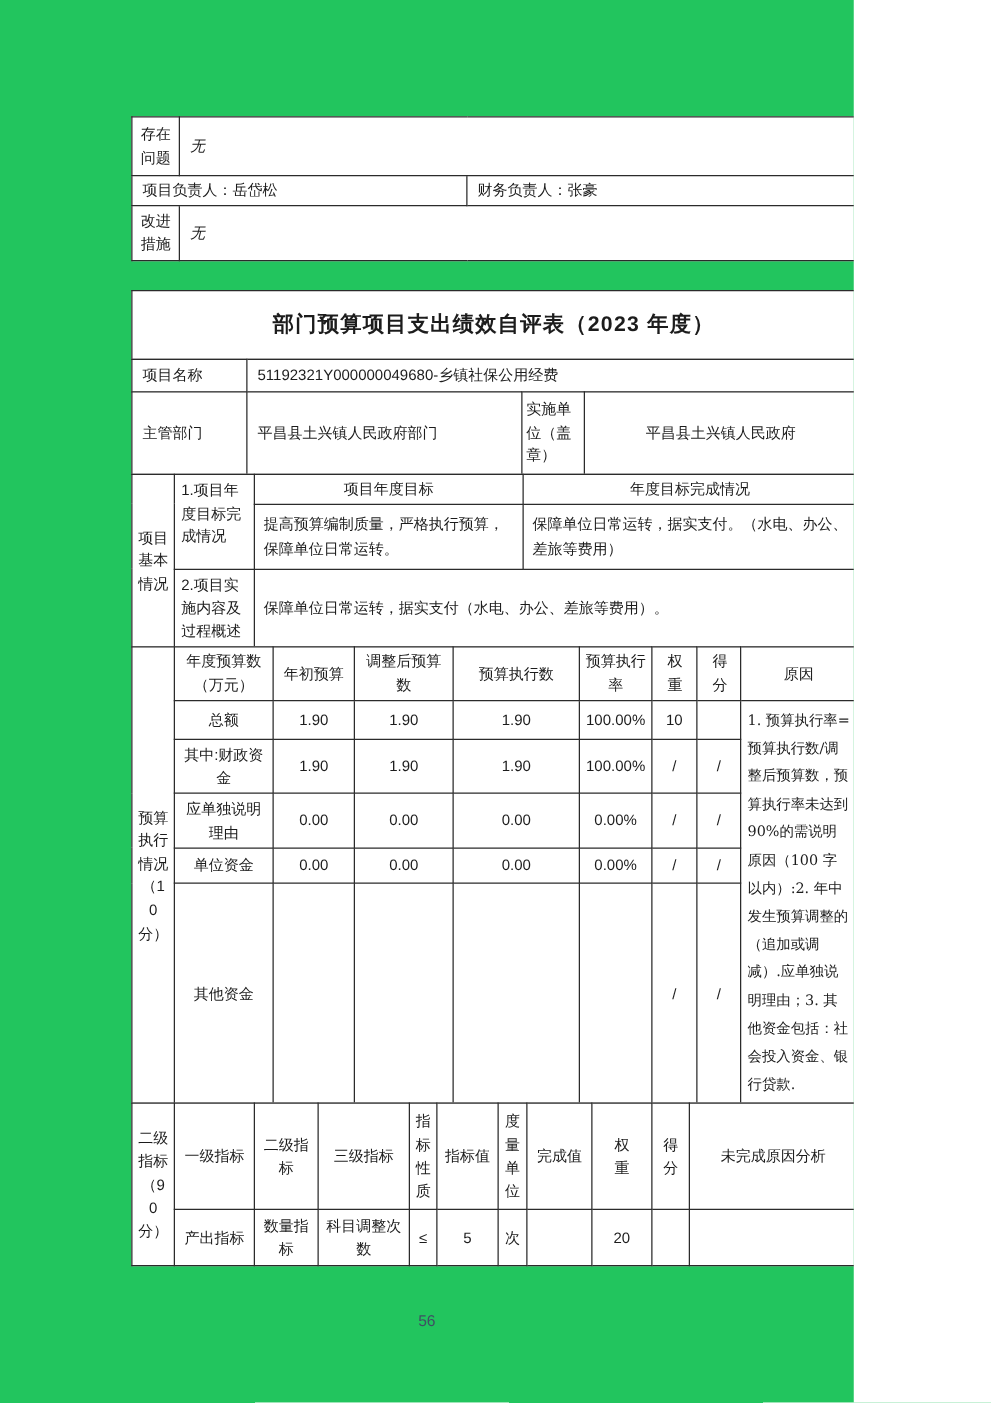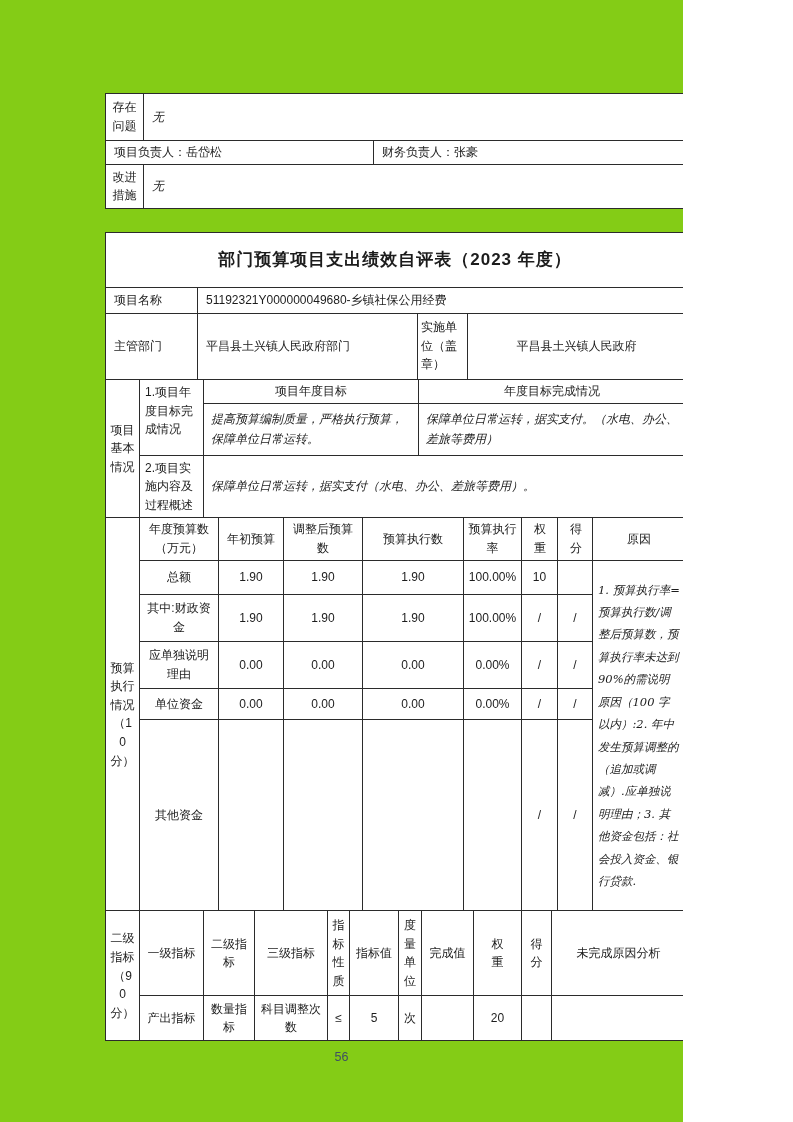--- a/index.html
+++ b/index.html
@@ -2,21 +2,21 @@
 <html lang="zh"><head>
 <meta charset="utf-8">
 <style>
   * { box-sizing: border-box; margin: 0; padding: 0; }
   html, body { background: #ffffff; }
   body { font-family: "Liberation Sans", "DejaVu Sans", sans-serif; color: #1c1c1c; }
   .page {
     position: relative;
     width: 683px;
     height: 1122px;
-    background: #84cc16;
+    background: #22c55e;
     overflow: hidden;
   }
   table {
     border-collapse: collapse;
     table-layout: fixed;
     width: 580px;
     background: #fff;
   }
   td {
     border: 1px solid #2b2b2b;
@@ -32,29 +32,28 @@
   .left   { text-align: left; padding-left: 8px; }
   .italic { font-style: italic; }
   .toplft { vertical-align: top; text-align: left; }
   .title-cell {
     font-weight: bold;
     font-size: 17px;
     letter-spacing: 1px;
     border: 1px solid #2b2b2b;
   }
   .reason-cell {
-    font-style: italic;
     font-family: "DejaVu Serif", "Liberation Serif", serif;
     font-size: 11.5px;
     line-height: 1.95;
     text-align: left;
     vertical-align: top;
-    padding: 18px 5px;
-  }
-  .goal-cell { text-align: left; padding: 3px 7px; line-height: 1.7; font-style: italic; }
+    padding: 4px 5px;
+  }
+  .goal-cell { text-align: left; padding: 3px 7px; line-height: 1.7; }
   .tight { padding: 2px 12px; }
   .top-table-wrap  { position: absolute; left: 105px; top: 93px; }
   .main-table-wrap { position: absolute; left: 105px; top: 232px; }
   .page-number {
     position: absolute;
     left: 0; top: 1022px;
     width: 100%;
     text-align: center;
     font-size: 12.5px;
     color: #3f4f63;

